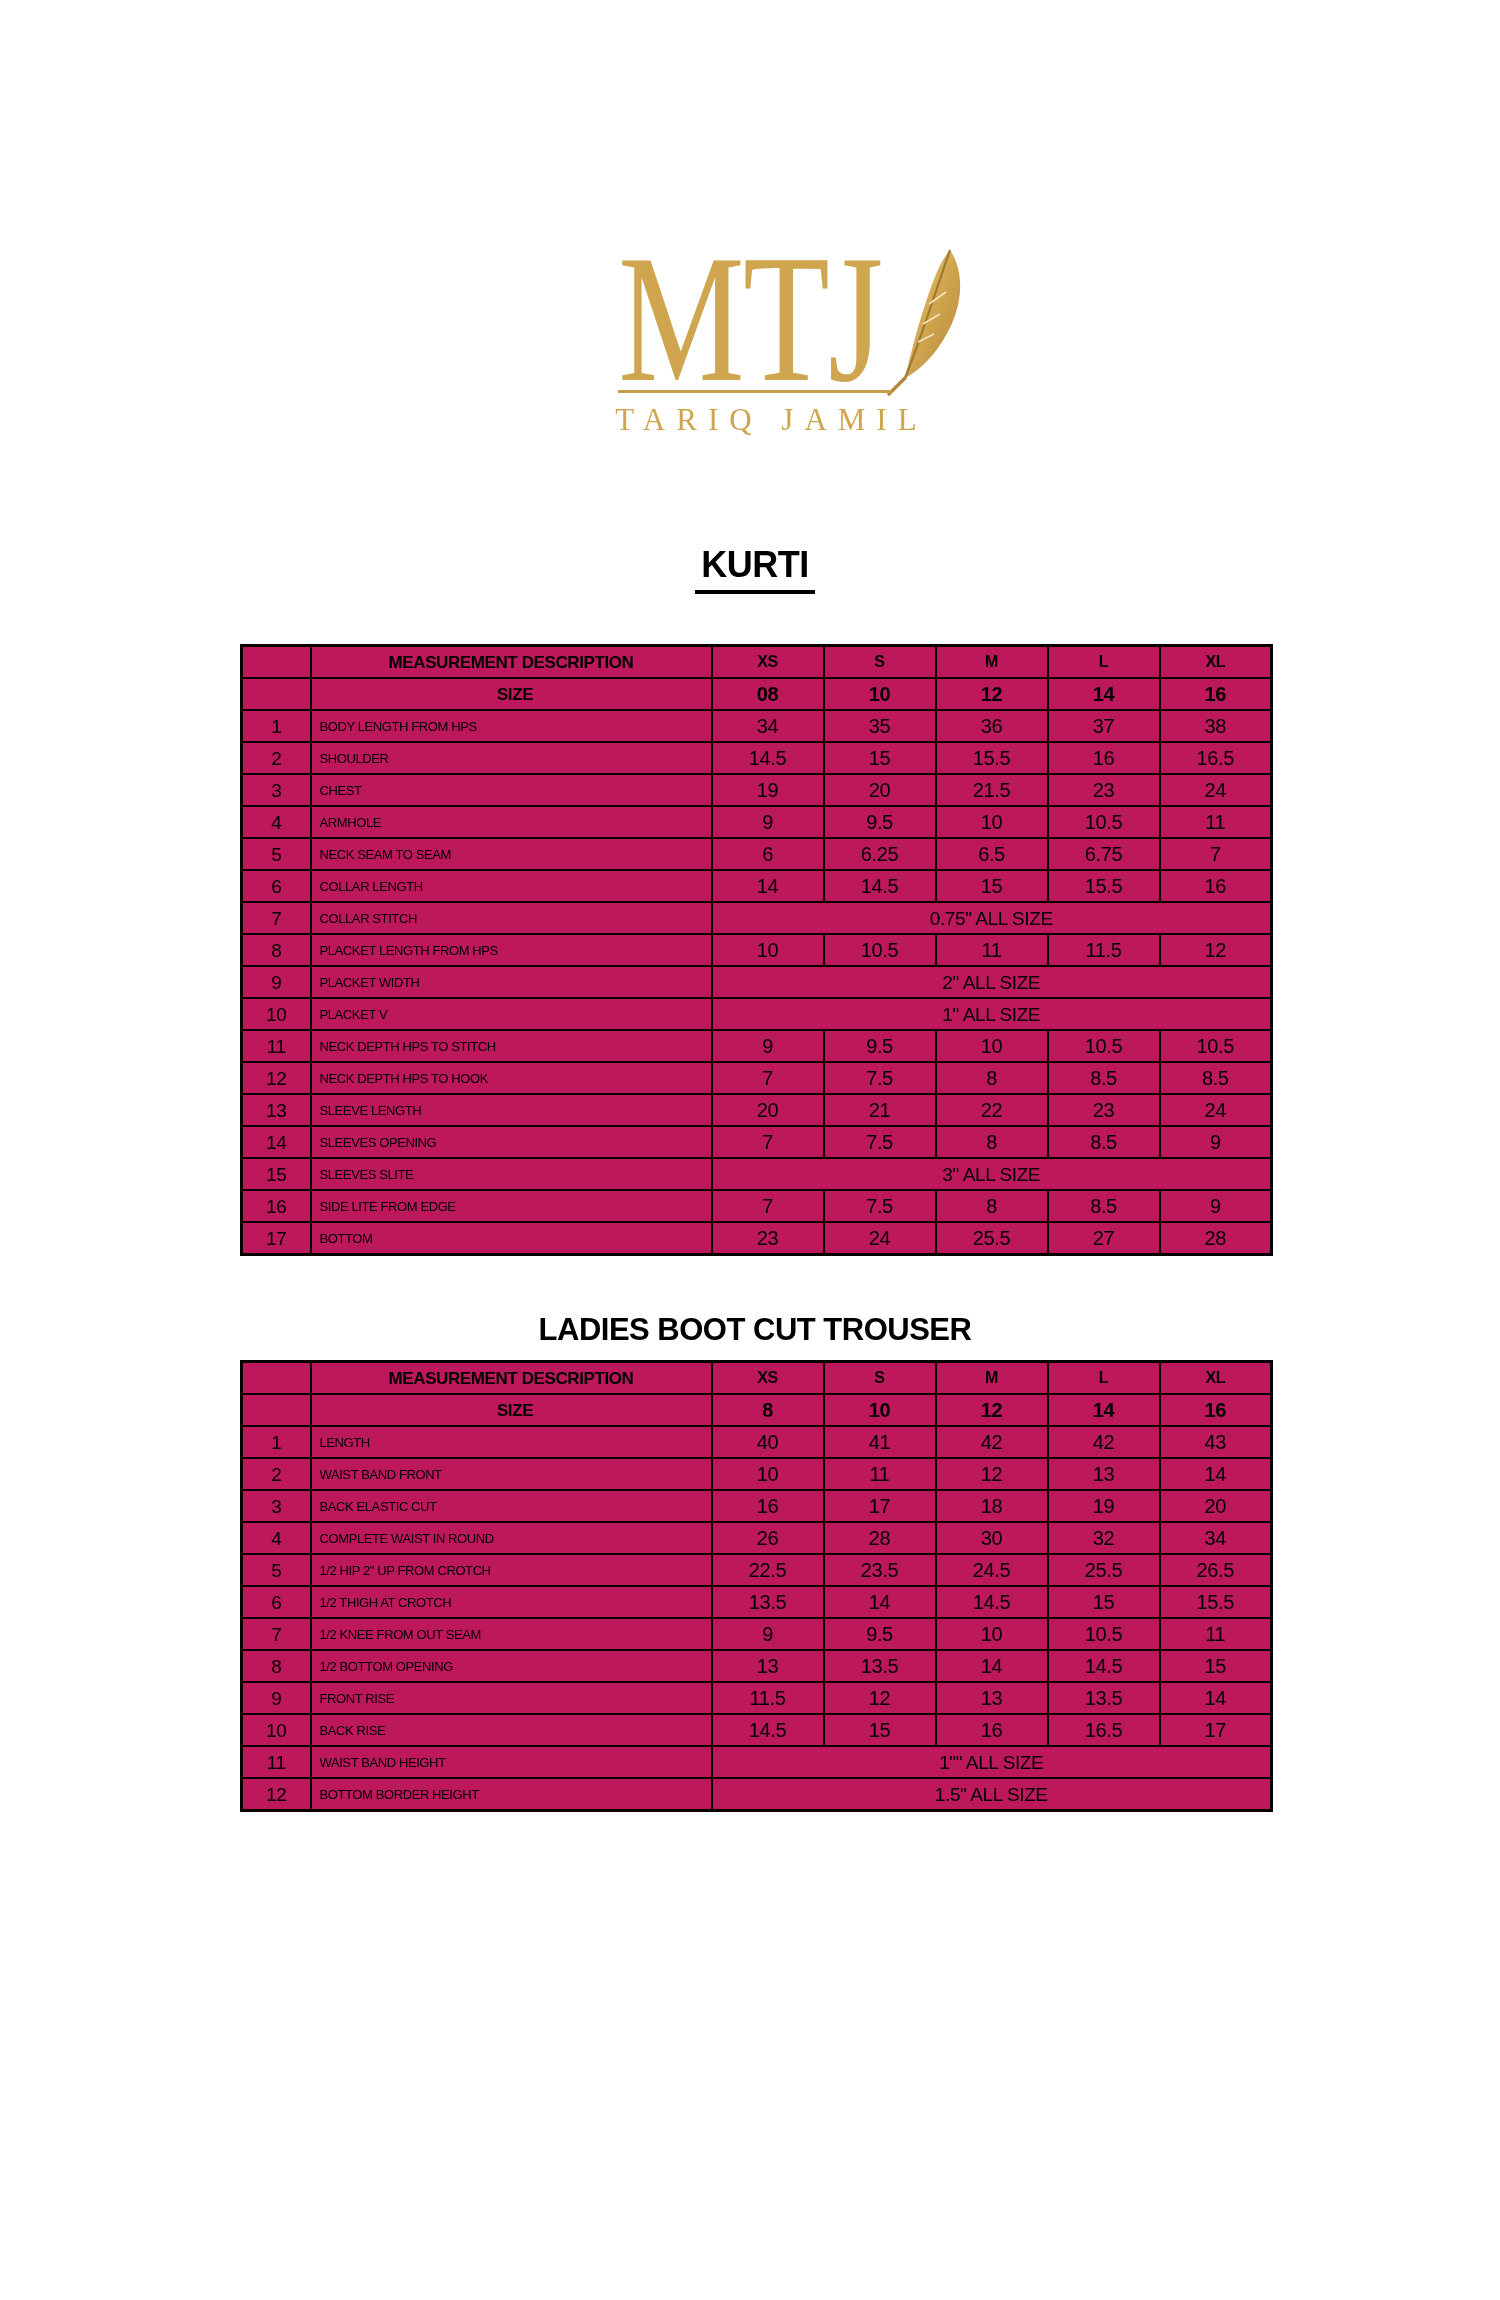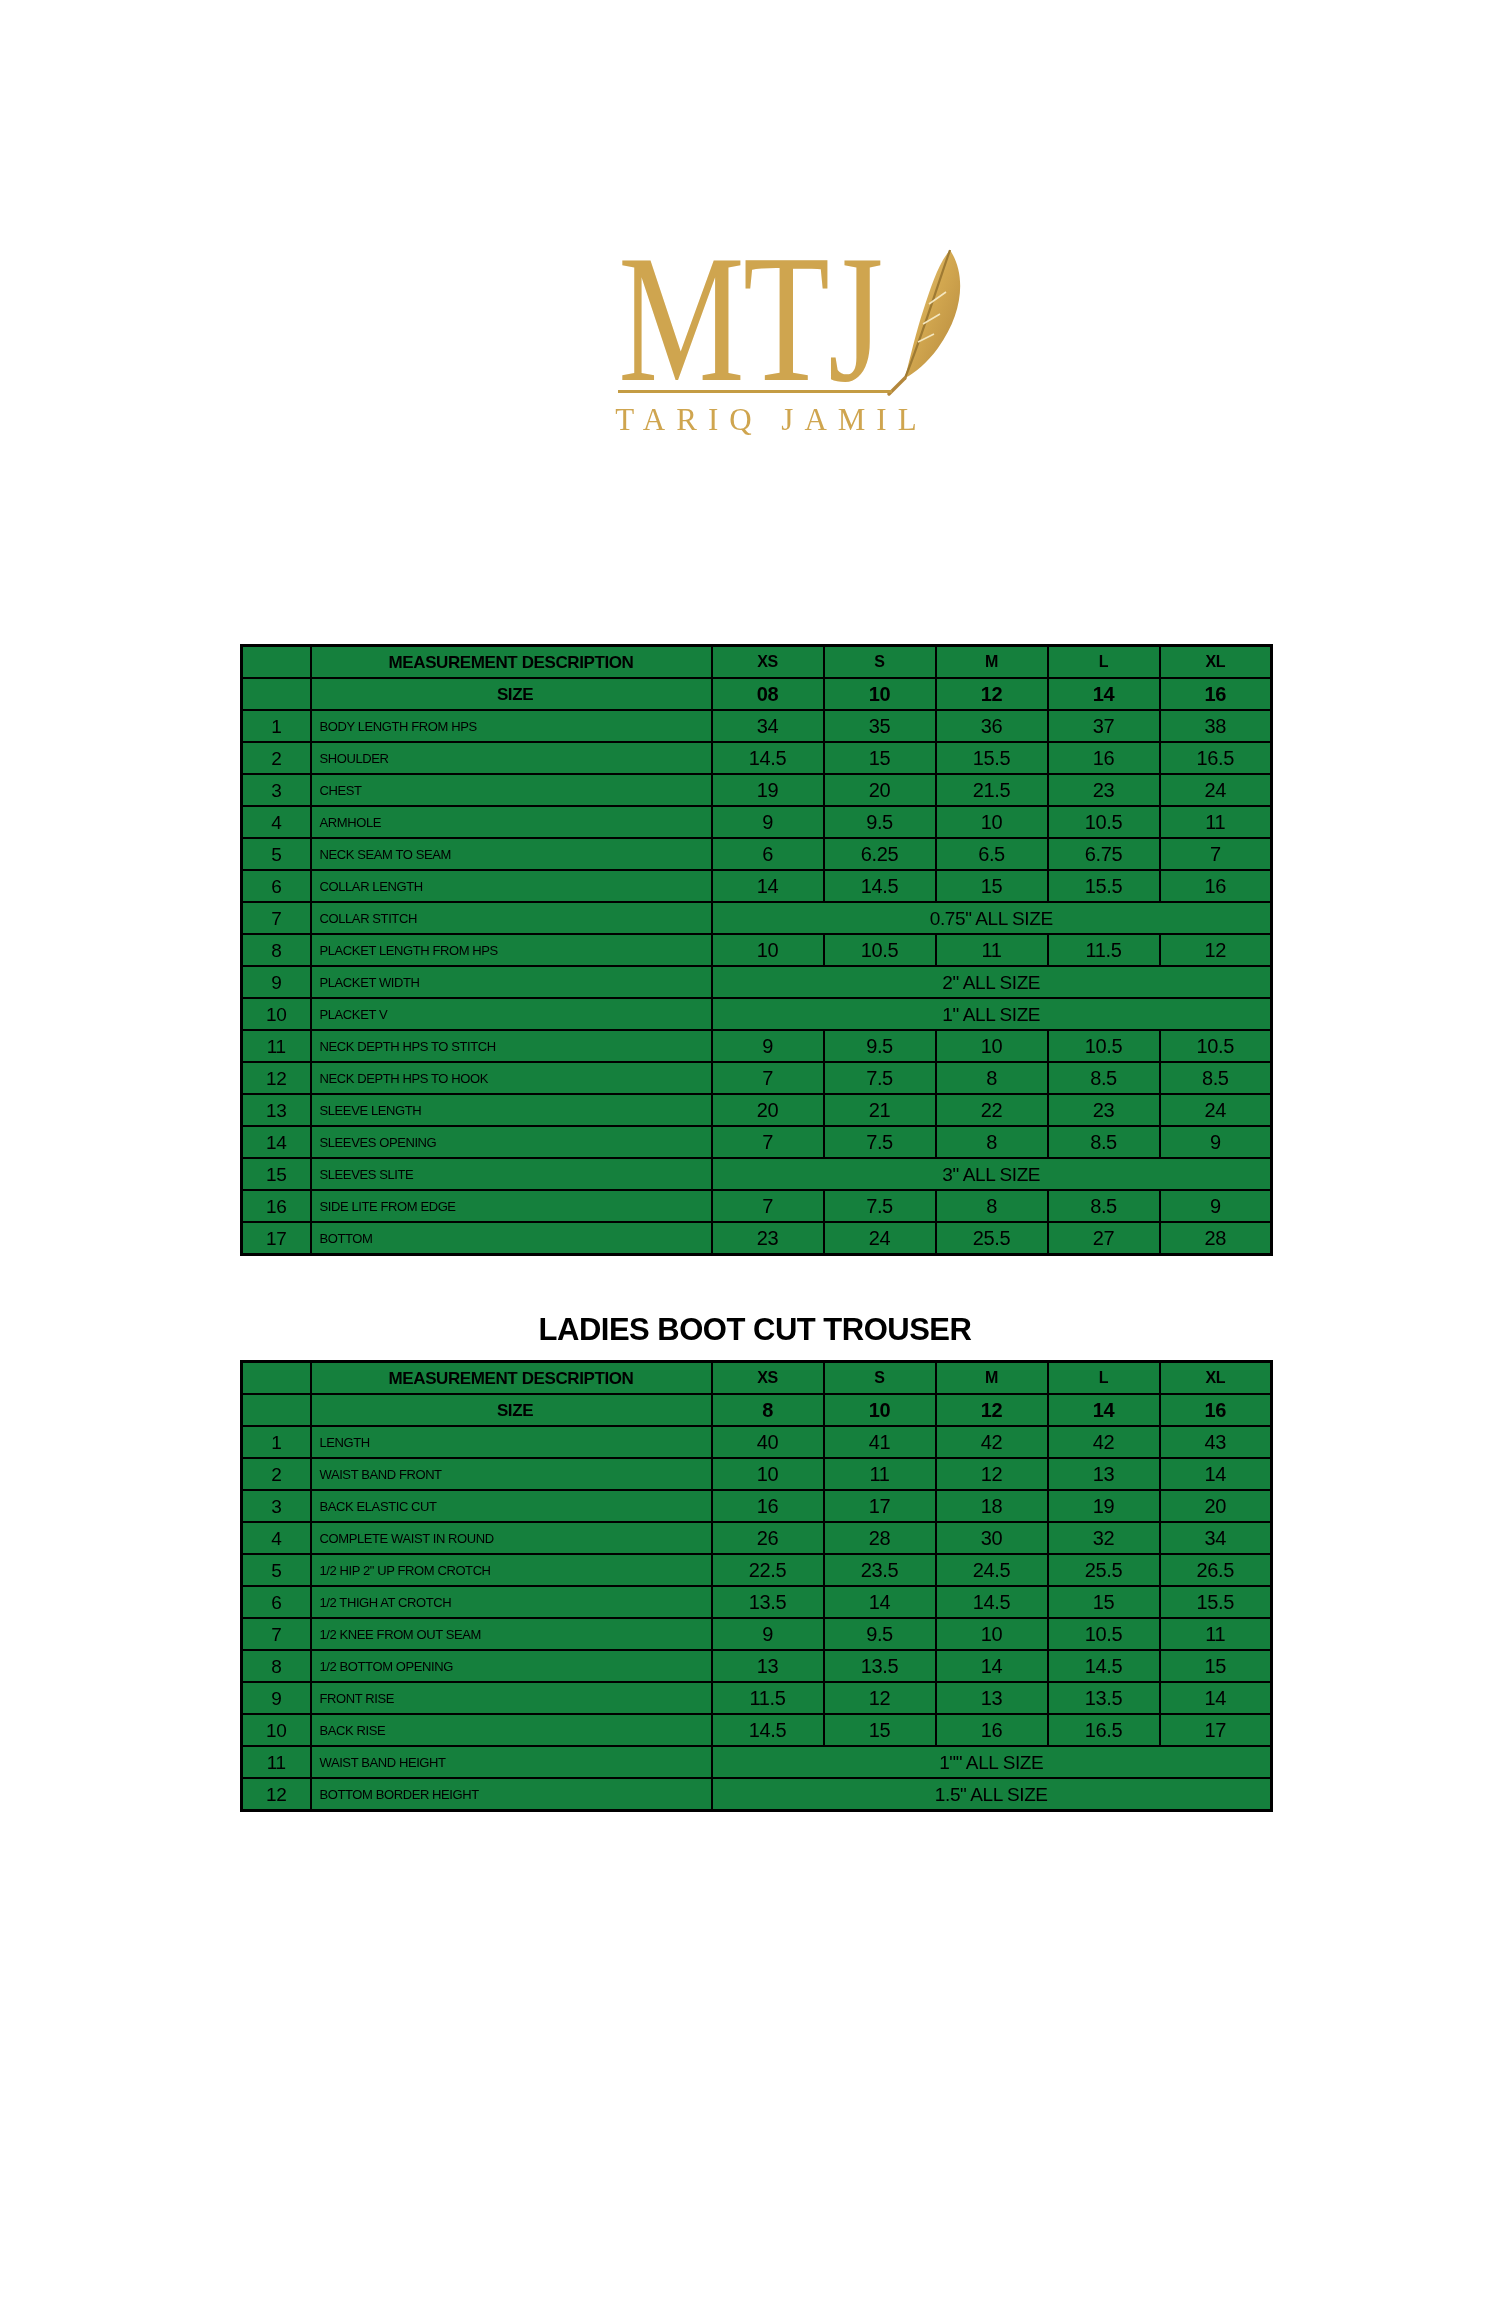--- a/index.html
+++ b/index.html
@@ -25,21 +25,21 @@
 
   
   .sec-title{position:absolute;left:240px;width:1030px;text-align:center;margin:0;color:#000;}
   #kurti-title{top:544px;font-size:36px;letter-spacing:-0.5px;}
   #kurti-title span{display:inline-block;border-bottom:4px solid #000;padding:0 6px 4px;}
   #trouser-title{top:1312px;font-size:31px;letter-spacing:-0.5px;}
 
   
   table.meas-table{
     position:absolute;left:240px;width:1030px;border-collapse:collapse;
-    table-layout:fixed;border:3px solid #000;background:#15803d;
+    table-layout:fixed;border:3px solid #000;background:#be185d;
   }
   #table-0{top:644px;}
   #table-1{top:1360px;}
   td{
     border:2px solid #000;height:30px;padding:0;text-align:center;
     font-size:20px;line-height:1;letter-spacing:-0.4px;white-space:nowrap;overflow:hidden;
   }
   td.c-desc{text-align:left;padding-left:8px;font-size:13px;}
   td.hdr-desc{font-weight:bold;font-size:17px;text-align:center;padding-left:0;}
   td.hdr-size{font-weight:bold;font-size:16px;}
@@ -65,20 +65,21 @@
       </defs>
       <path d="M76 4 C 92 28, 90 66, 64 102 C 53 117, 41 127, 31 132 C 36 112, 42 86, 50 62 C 57 41, 64 18, 76 4 Z" fill="url(#gq)"></path>
       <path d="M31 132 C 46 96, 60 50, 76 4" stroke="#9E7A33" stroke-width="2.2" fill="none"></path>
       <path d="M44 96 L 60 88 M49 78 L 66 68 M55 58 L 72 46" stroke="#F4E6BE" stroke-width="1.6" fill="none"></path>
       <path d="M31 132 L 15 148" stroke="#B3873C" stroke-width="3.4" stroke-linecap="round"></path>
     </svg>
     <div class="logo-rule"></div>
     <div class="brandname">TARIQ JAMIL</div>
   </div>
 
+  <h1 class="sec-title" id="kurti-title"><span>KURTI</span></h1>
   <table class="meas-table" id="table-0">
     <colgroup>
         <col style="width:69px">
         <col style="width:401px">
         <col style="width:112px">
         <col style="width:112px">
         <col style="width:112px">
         <col style="width:112px">
         <col style="width:112px">
       </colgroup>

